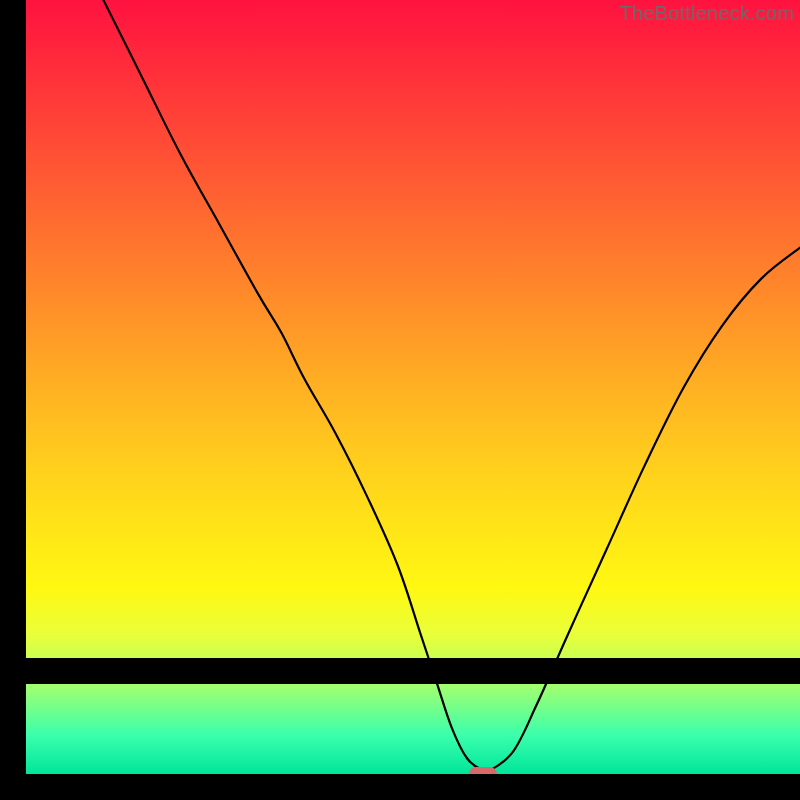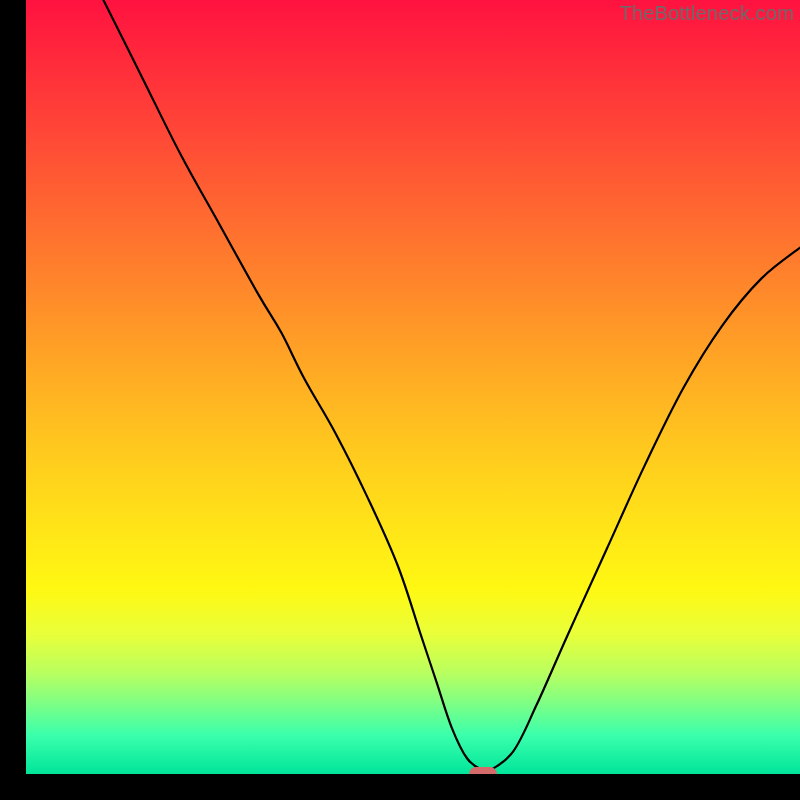--- a/index.html
+++ b/index.html
@@ -7,21 +7,21 @@
     padding: 0;
     width: 800px;
     height: 800px;
     background: #000;
     font-family: Arial, Helvetica, sans-serif;
     overflow: hidden;
   }
   .chart-wrap {
     position: relative;
     width: 800px;
-    height: 800px;
+    height: 684px;
   }
   
   .axis-left {
     position: absolute;
     left: 0;
     top: 0;
     width: 26px;
     height: 800px;
     background: #000;
     z-index: 3;

